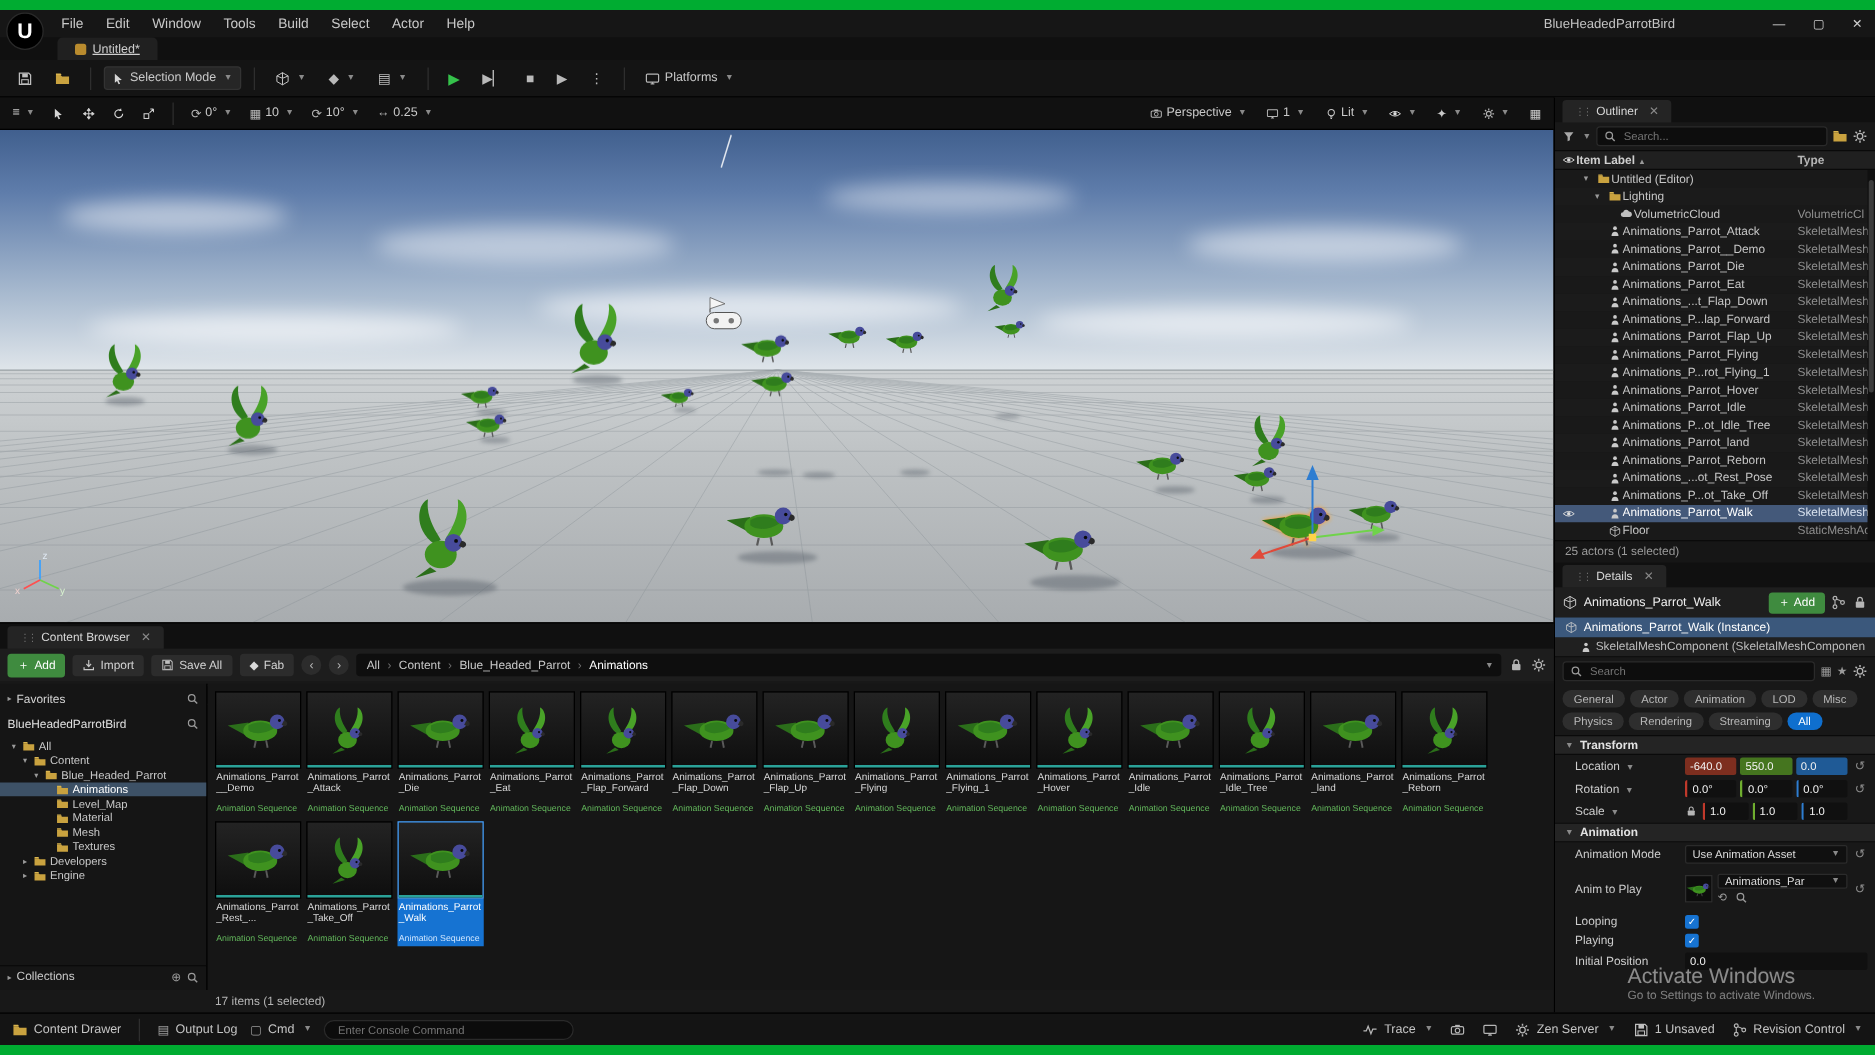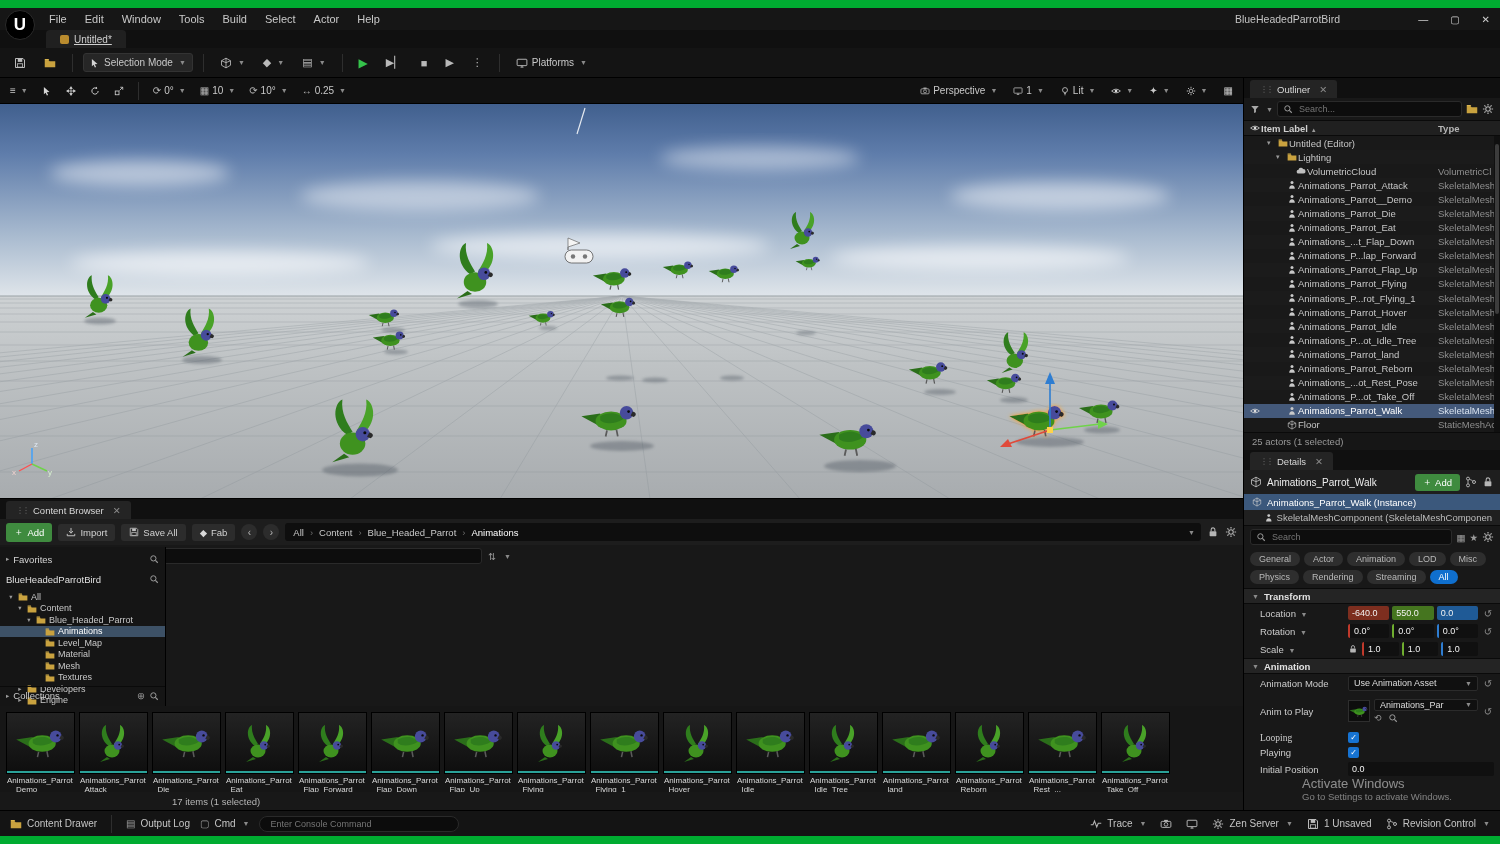--- a/index.html
+++ b/index.html
@@ -79,34 +79,34 @@
   .nf.fy{background:#45751f;}
   .nf.fz{background:#1f5a96;}
   .nf.ax{border-left:2px solid #c0392b;}
   .nf.ay{border-left:2px solid #6fae2f;}
   .nf.az{border-left:2px solid #2e7dd1;}
   .reset{color:#8a8a8a;font-size:10px;width:12px;text-align:center;flex-shrink:0;}
   .ddfield{flex:1;height:15px;background:#101010;border:1px solid #2b2b2b;border-radius:2px;display:flex;align-items:center;padding:0 5px;color:#ddd;font-size:9px;justify-content:space-between;min-width:0;white-space:nowrap;overflow:hidden;}
   .check{width:11px;height:11px;background:#1673d2;border-radius:2px;color:#fff;font-size:8px;display:flex;align-items:center;justify-content:center;}
   .animthumb{width:22px;height:22px;background:#0d0d0d;border:1px solid #2e2e2e;flex-shrink:0;}
   .watermark{position:absolute;right:48px;bottom:42px;z-index:40;pointer-events:none;text-align:left;}
-  .watermark .w1{font-size:13px;color:rgba(255,255,255,.5);}
+  .watermark .w1{font-size:17px;color:rgba(255,255,255,.5);}
   .watermark .w2{font-size:9.5px;color:rgba(255,255,255,.45);}
 
   
   .cbrowser{position:absolute;left:0;top:498px;width:1243px;bottom:34px;background:#181818;border-top:1px solid #000;font-size:9.5px;}
   .cb-toolbar{height:26px;display:flex;align-items:center;gap:6px;padding:0 6px;background:#1d1d1d;}
   .cbtn{display:flex;align-items:center;gap:4px;background:#2c2c2c;border-radius:3px;padding:3px 8px;color:#d3d3d3;}
   .cbtn.green{background:#3f8b3f;color:#fff;}
   .navbtn{width:16px;height:16px;border-radius:50%;background:#2c2c2c;display:flex;align-items:center;justify-content:center;color:#b5b5b5;font-size:10px;}
   .crumbbar{flex:1;height:18px;background:#0e0e0e;border-radius:3px;display:flex;align-items:center;padding:0 8px;gap:6px;color:#c9c9c9;position:relative;}
   .crumb-sep{color:#6f6f6f;}
   .crumb-caret{position:absolute;right:6px;color:#8a8a8a;font-size:7px;}
   .cb-filterrow{height:22px;display:flex;align-items:center;gap:6px;padding:0 6px;background:#181818;}
-  .cb-body{position:absolute;top:48px;left:0;right:0;bottom:18px;display:flex;flex-direction:column;}
+  .cb-body{position:absolute;top:48px;left:0;right:0;bottom:18px;display:flex;}
   .cb-side{width:166px;background:#151515;border-right:1px solid #000;position:relative;padding-top:2px;}
   .side-head{height:20px;display:flex;align-items:center;gap:4px;padding:0 6px;color:#d5d5d5;}
   .side-head .sp{flex:1;}
   .tree{margin-top:2px;}
   .trow{height:11.5px;display:flex;align-items:center;gap:3px;color:#c9c9c9;font-size:9px;padding-right:4px;}
   .trow.selected{background:#3d5166;color:#fff;}
   .trow .arr{width:8px;font-size:6.5px;color:#9a9a9a;text-align:center;flex-shrink:0;}
   .collections{position:absolute;bottom:2px;left:0;right:0;height:18px;display:flex;align-items:center;gap:4px;padding:0 6px;color:#c9c9c9;border-top:1px solid #0a0a0a;}
   .collections .sp{flex:1;}
   .cb-grid{flex:1;padding:6px;display:flex;flex-wrap:wrap;align-content:flex-start;gap:4px;overflow:hidden;background:#161616;}
@@ -1015,21 +1015,21 @@
           </div>
         <div style="display:flex;gap:6px;color:#9a9a9a;font-size:9px;">
           <span>⟲</span>
           <span><svg class="i10">
                 <use href="#icn-search"></use>
               </svg></span>
         </div>
       </div>
       <span class="reset">↺</span>
     </div>
-    <div class="prow" style="height:15px;font-family:Liberation Serif, serif;">
+    <div class="prow" style="height:15px;">
       <span class="plabel">Looping</span>
       <span class="check">✓</span>
     </div>
     <div class="prow" style="height:15px;">
       <span class="plabel">Playing</span>
       <span class="check">✓</span>
     </div>
     <div class="prow">
       <span class="plabel">Initial Position</span>
       <span class="nf" style="flex:1;">0.0</span>

